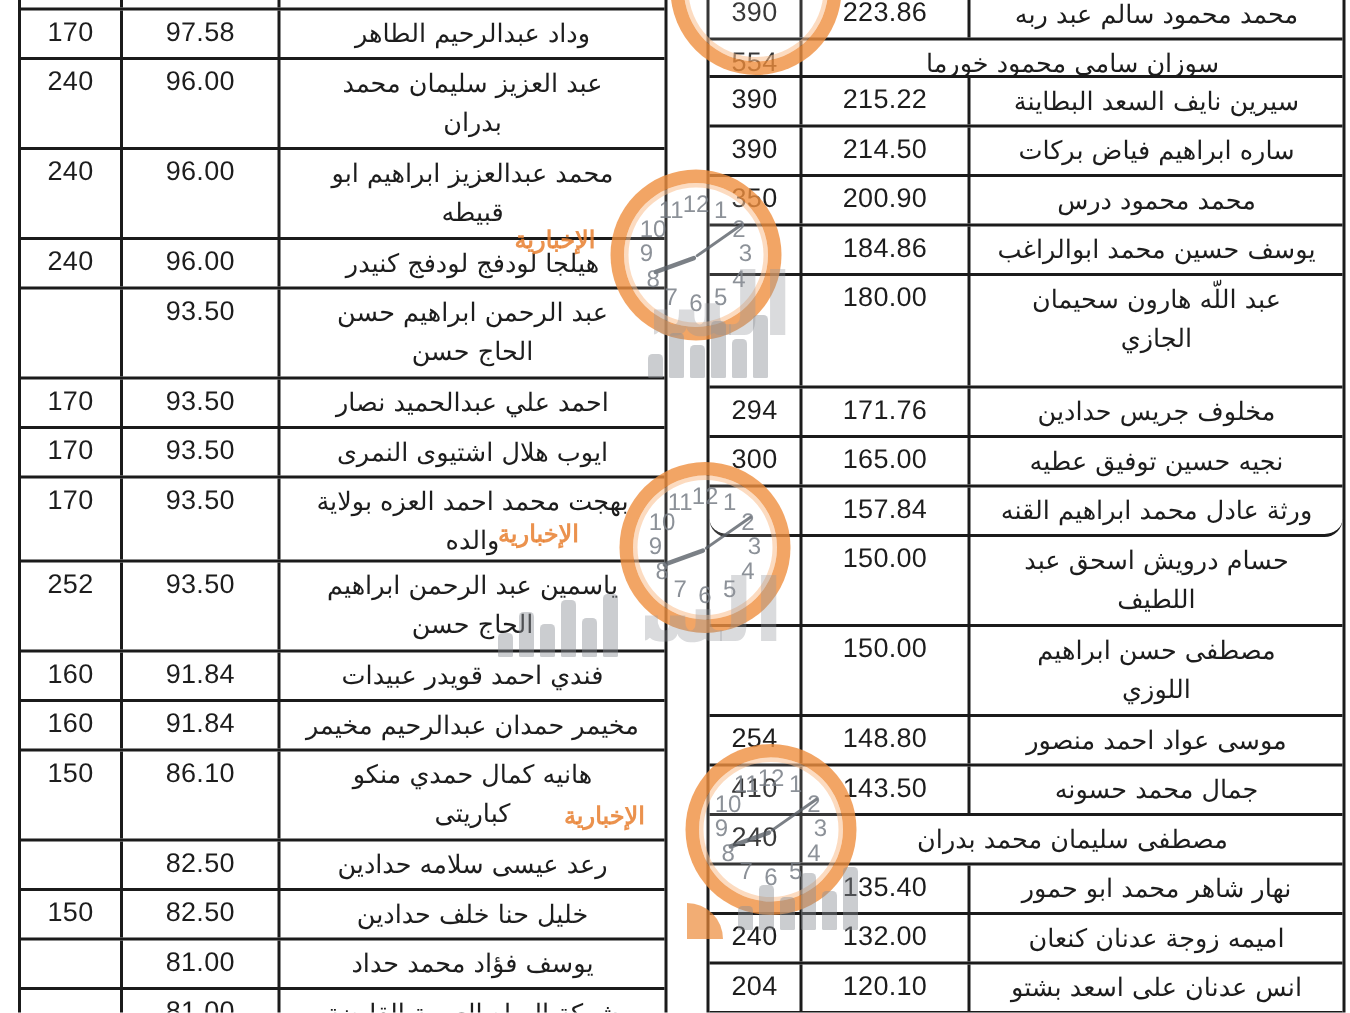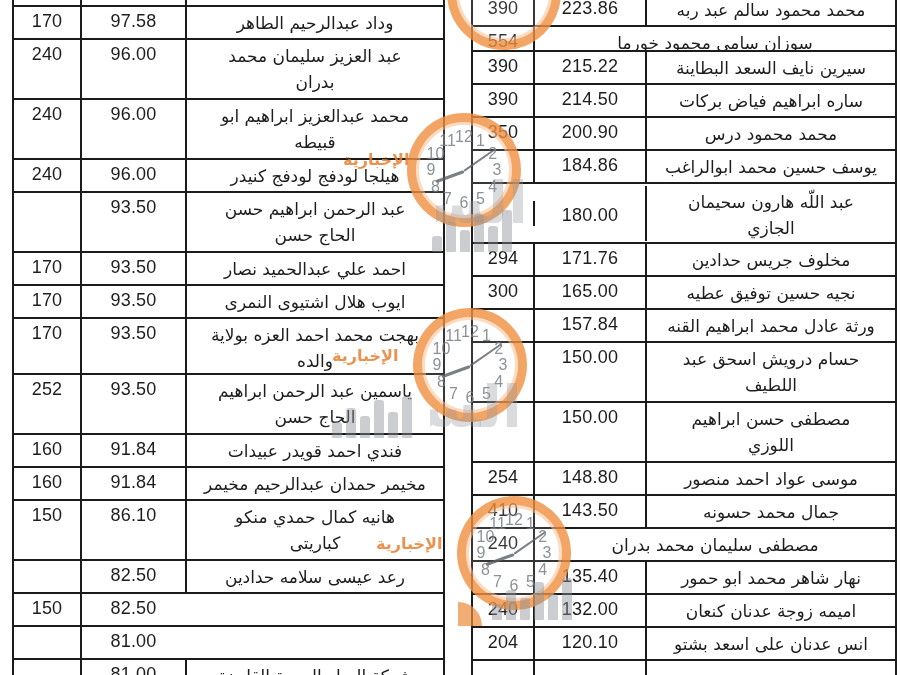--- a/index.html
+++ b/index.html
@@ -78,20 +78,21 @@
     border-radius:2px;
   }
   .hand.h{width:30px;height:3px;transform:rotate(160deg);}
   .hand.m{width:38px;height:2px;transform:rotate(-35deg);}
   .wm-caption{
     position:absolute;
     direction:rtl;
     font-size:16px;
     font-weight:bold;
     color:rgba(232,127,47,.85);
+    font-family:Liberation Serif, serif;
   }
   .wm-brand{
     position:absolute;
     direction:rtl;
     font-size:58px;
     font-weight:bold;
     color:rgba(150,153,158,.35);
     width:92px;
     overflow:hidden;
     white-space:nowrap;
@@ -193,24 +194,26 @@
 كباريتى</div>
       </div>
       <div class="row" style="height: 33px;">
         <div class="cell c-num"></div>
         <div class="cell c-val">82.50</div>
         <div class="cell c-name">رعد عيسى سلامه حدادين</div>
       </div>
       <div class="row" style="height: 33px;">
         <div class="cell c-num">150</div>
         <div class="cell c-val">82.50</div>
+        <div class="cell c-name">خليل حنا خلف حدادين</div>
       </div>
       <div class="row" style="height: 33px;">
         <div class="cell c-num"></div>
         <div class="cell c-val">81.00</div>
+        <div class="cell c-name">يوسف فؤاد محمد حداد</div>
       </div>
       <div class="row" style="height: 33px;">
         <div class="cell c-num"></div>
         <div class="cell c-val">81.00</div>
         <div class="cell c-name">شركة المياه العربية القابضة</div>
       </div>
     </div>
 
   <div class="dtable t-right" style="left:471px; top:-8px; width:422px;">
       <div class="row" style="height: 33px;">
@@ -235,37 +238,37 @@
       <div class="row" style="height: 33px;">
         <div class="cell c-num">350</div>
         <div class="cell c-val">200.90</div>
         <div class="cell c-name">محمد محمود درس</div>
       </div>
       <div class="row" style="height: 33px;">
         <div class="cell c-num"></div>
         <div class="cell c-val">184.86</div>
         <div class="cell c-name">يوسف حسين محمد ابوالراغب</div>
       </div>
-      <div class="row" style="height: 60px; align-items: center;">
+      <div class="row" style="height: 75px;">
         <div class="cell c-num"></div>
         <div class="cell c-val">180.00</div>
         <div class="cell c-name">عبد اللّه هارون سحيمان
 الجازي</div>
       </div>
       <div class="row" style="height: 33px;">
         <div class="cell c-num">294</div>
         <div class="cell c-val">171.76</div>
         <div class="cell c-name">مخلوف جريس حدادين</div>
       </div>
       <div class="row" style="height: 33px;">
         <div class="cell c-num">300</div>
         <div class="cell c-val">165.00</div>
         <div class="cell c-name">نجيه حسين توفيق عطيه</div>
       </div>
-      <div class="row" style="height: 33px;">
+      <div class="row" style="height: 33px; border-radius: 12px;">
         <div class="cell c-num"></div>
         <div class="cell c-val">157.84</div>
         <div class="cell c-name">ورثة عادل محمد ابراهيم القنه</div>
       </div>
       <div class="row" style="height: 60px;">
         <div class="cell c-num"></div>
         <div class="cell c-val">150.00</div>
         <div class="cell c-name">حسام درويش اسحق عبد
 اللطيف</div>
       </div>

